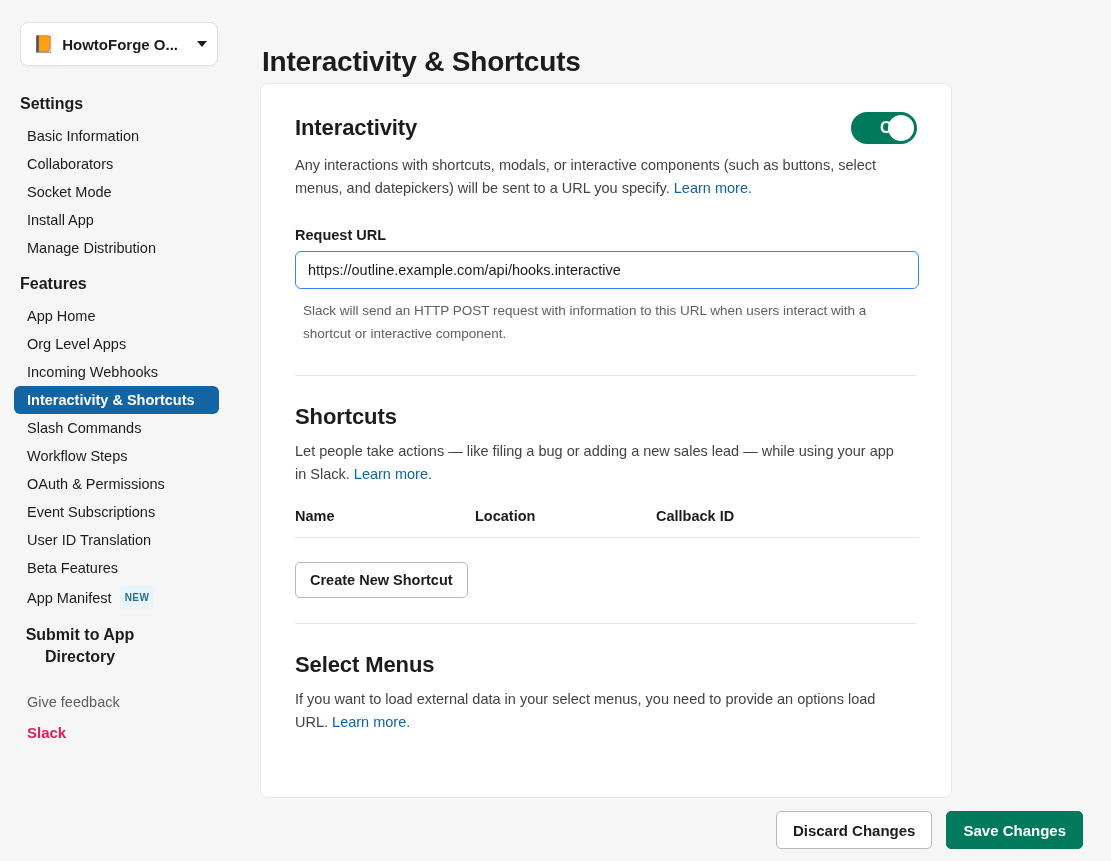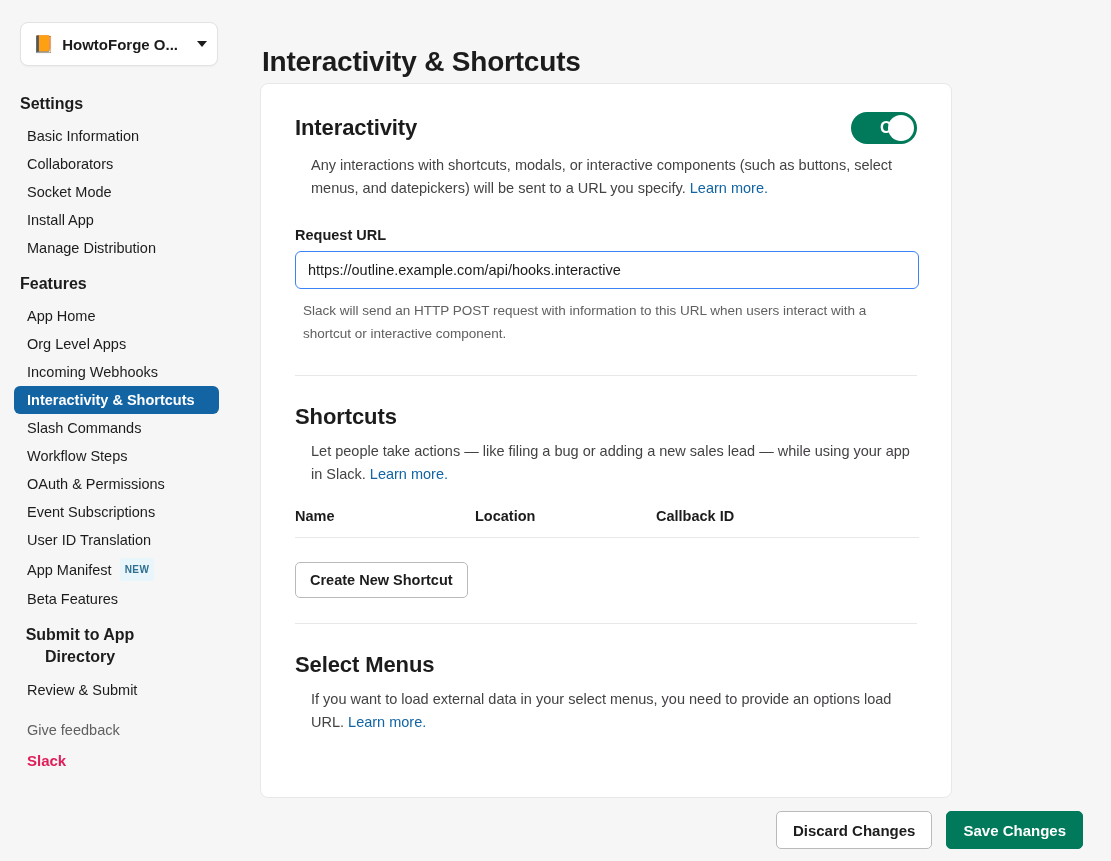--- a/index.html
+++ b/index.html
@@ -136,21 +136,21 @@
   h2.section-title {
     font-size: 22px; font-weight: 700;
     color: #1d1c1d;
     margin: 0;
     letter-spacing: -0.1px;
   }
   .section-desc {
     font-size: 14.5px;
     color: #454245;
     line-height: 23px;
-    margin: 10px 0 0 16px;
+    margin: 10px 0 0 0;
     max-width: 612px;
   }
   a.learn-more {
     color: #1264a3;
     text-decoration: none;
     cursor: pointer;
   }
 
   .toggle {
     width: 66px; height: 32px;
@@ -294,25 +294,24 @@
       <div class="nav-heading">Features</div>
       <a class="nav-item">App Home</a>
       <a class="nav-item">Org Level Apps</a>
       <a class="nav-item">Incoming Webhooks</a>
       <a class="nav-item selected">Interactivity &amp; Shortcuts</a>
       <a class="nav-item">Slash Commands</a>
       <a class="nav-item">Workflow Steps</a>
       <a class="nav-item">OAuth &amp; Permissions</a>
       <a class="nav-item">Event Subscriptions</a>
       <a class="nav-item">User ID Translation</a>
+      <a class="nav-item">Beta Features</a>
       <a class="nav-item"><span>App Manifest</span><span class="badge-new">NEW</span></a>
-      <a class="nav-item">Beta Features</a>
 
       <div class="nav-heading multi">Submit to App Directory</div>
-      <a class="nav-item">Review &amp; Submit</a>
 
       <div class="nav-gap"></div>
       <div class="give-feedback">Give feedback</div>
       <div class="slack-mark">Slack</div>
     </div>
   </div>
 
   <div class="main">
 
     <h1 class="page-title">Interactivity &amp; Shortcuts</h1>

